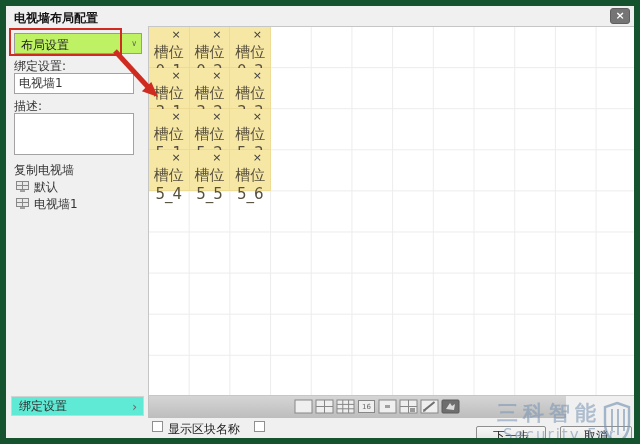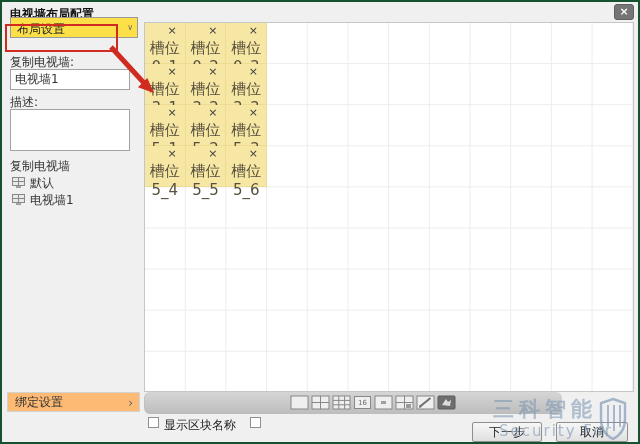--- a/index.html
+++ b/index.html
@@ -1,51 +1,51 @@
 <!DOCTYPE html>
 <html><head>
 <meta charset="utf-8">
 <style>
   * { margin:0; padding:0; box-sizing:border-box; }
   html,body { width:640px; height:444px; }
   body { font-family:"DejaVu Sans","Liberation Sans",sans-serif; background:#e8e8e8; }
-  .dialog { position:relative; width:640px; height:444px; background:#f0f0f0; border:2px solid #14532d; overflow:hidden; }
+  .dialog { position:relative; width:640px; height:444px; background:#f0f0f0; border:6px solid #14532d; overflow:hidden; }
 
   
   .title { position:absolute; left:8px; top:4px; font-size:12px; font-weight:bold; color:#141414; }
   .close-btn { position:absolute; top:2px; right:4px; width:20px; height:16px; background:#757575; border:1px solid #5f5f5f; border-radius:3px; color:#fff; font-size:11px; line-height:14px; text-align:center; font-weight:bold; cursor:pointer; }
 
   
-  .dropdown { position:absolute; left:8px; top:15px; width:128px; height:21px; background:#fde047; border:1px solid #9a9a9a; }
+  .dropdown { position:absolute; left:8px; top:27px; width:128px; height:21px; background:#bef264; border:1px solid #9a9a9a; }
   .dropdown .val { position:absolute; left:6px; top:3px; font-size:12px; color:#222; }
   .dropdown .chev { position:absolute; right:4px; top:5px; font-size:8px; color:#666; }
   .lbl { position:absolute; left:8px; font-size:12px; color:#333; }
   .txt-input { position:absolute; left:8px; top:67px; width:120px; height:21px; border:1px solid #a3a3a3; background:#fff; font-size:12px; color:#333; padding-left:4px; font-family:inherit; }
   .txt-area { position:absolute; left:8px; top:107px; width:120px; height:42px; border:1px solid #a3a3a3; background:#fff; font-size:12px; color:#333; resize:none; font-family:inherit; }
   .wall-item { position:absolute; left:10px; display:flex; align-items:center; gap:5px; font-size:12px; color:#333; cursor:pointer; }
-  .binding-bar { position:absolute; left:5px; top:390px; width:133px; height:20px; background:#fdba74; border:1px solid #d2d2d2; font-size:12px; color:#333; line-height:18px; padding-left:7px; cursor:pointer; }
+  .binding-bar { position:absolute; left:5px; top:390px; width:133px; height:20px; background:#5eead4; border:1px solid #d2d2d2; font-size:12px; color:#333; line-height:18px; padding-left:7px; cursor:pointer; }
   .binding-bar .chev { position:absolute; right:6px; top:1px; color:#666; font-size:12px; }
 
   
   .hl-box { position:absolute; left:3px; top:22px; width:113px; height:28px; border:2px solid #cf2b20; z-index:8; pointer-events:none; }
   .arrow-svg { position:absolute; left:95px; top:40px; z-index:8; pointer-events:none; }
 
   
   .canvas { position:absolute; left:142px; top:20px; width:490px; height:370px; background-color:#fff; border:1px solid #c6c6c6;
     background-image:
       linear-gradient(to right, transparent calc(100% - 1px), #ececec calc(100% - 1px)),
       linear-gradient(to bottom, transparent calc(100% - 1px), #ececec calc(100% - 1px));
     background-size:40.7px 41.1px; }
   .cells-grid { position:absolute; left:0; top:0; display:grid; grid-template-columns:repeat(3,40.7px); grid-auto-rows:41.1px; z-index:2; }
   .cell { position:relative; background:#f7e7a4; border-right:1px solid #eedc94; border-bottom:1px solid #eedc94; cursor:pointer; }
   .cell .x { position:absolute; top:2px; right:8px; font-size:11px; color:#3e3e3e; line-height:11px; cursor:pointer; }
   .cell .clbl { position:absolute; top:16px; left:0; width:100%; text-align:center; font-size:15px; color:#57503e; }
 
   
-  .toolbar { position:absolute; left:142px; top:390px; width:418px; height:22px; background:linear-gradient(#d5d5d5,#bdbdbd); border-left:1px solid #c0c0c0;border-radius:6px; }
+  .toolbar { position:absolute; left:142px; top:390px; width:418px; height:22px; background:linear-gradient(#d5d5d5,#bdbdbd); border-left:1px solid #c0c0c0; }
   .tool-icons { position:absolute; left:145px; top:3px; display:flex; gap:2px; }
   .ticon { width:19px; height:15px; display:flex; align-items:center; justify-content:center; cursor:pointer; position:relative; }
   .ticon svg { display:block; }
   .icon16-box { width:17px; height:13px; border:1px solid #878787; background:#efefef; font-size:7px; color:#6a6a6a; display:flex; align-items:center; justify-content:center; }
 
   
   .checks { position:absolute; left:146px; top:415px; display:flex; align-items:flex-start; font-size:12px; color:#222; }
   .cbox { width:11px; height:11px; background:#fff; border:1px solid #8f8f8f; margin-right:5px; cursor:pointer; }
   .cbx-lbl { margin-right:14px; }
   .btn { position:absolute; top:420px; height:20px; background:linear-gradient(#f7f7f7,#e0e0e0); border:1px solid #8f8f8f; border-radius:2px; font-size:12px; color:#222; text-align:center; line-height:18px; cursor:pointer; font-family:inherit; }
@@ -63,21 +63,21 @@
 <div class="dialog">
 
   <div class="title">电视墙布局配置</div>
   <div class="close-btn">×</div>
 
   <div class="dropdown">
     <span class="val">布局设置</span>
     <span class="chev">∨</span>
   </div>
 
-  <div class="lbl" style="top:52px;">复制电视墙:</div>
+  <div class="lbl" style="top:52px;">绑定设置:</div>
   <input class="txt-input" value="电视墙1" style="">
 
   <div class="lbl" style="top:92px;">描述:</div>
   <textarea class="txt-area" style=""></textarea>
 
   <div class="lbl" style="top:156px;">复制电视墙</div>
 
   <div class="wall-item" style="top:173px;">
     <span><svg width="13" height="11" viewBox="0 0 13 11">
           <rect x="0.5" y="0.5" width="12" height="8" fill="#e9e9e9" stroke="#888"></rect>

